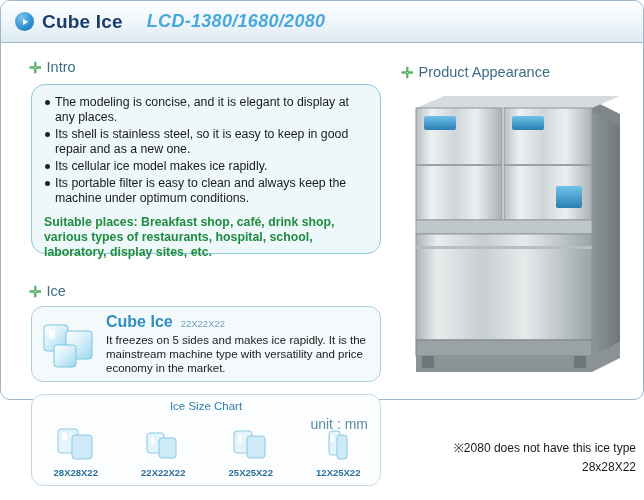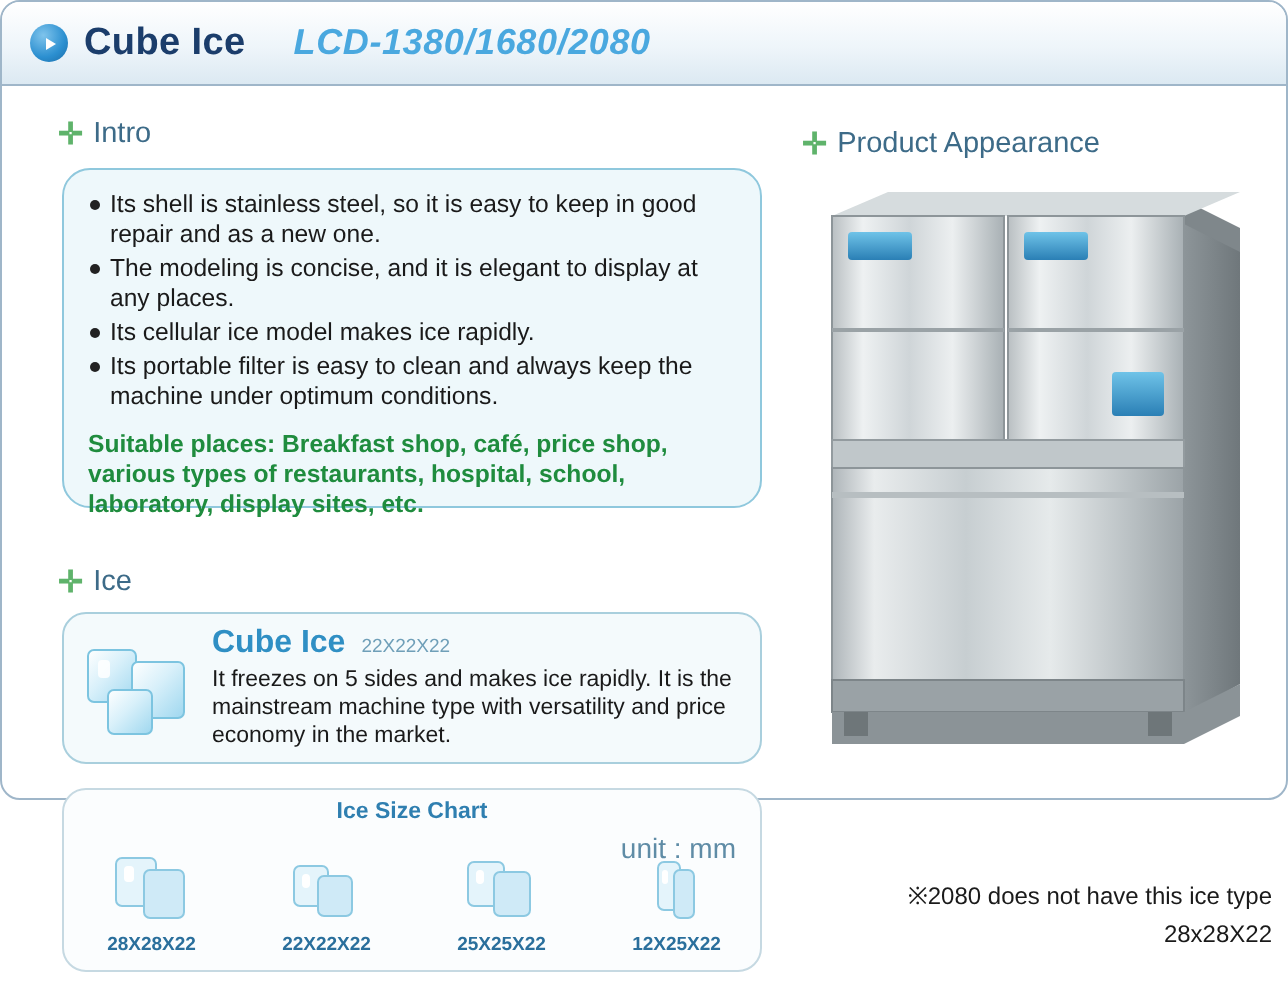--- a/index.html
+++ b/index.html
@@ -185,21 +185,21 @@
     width: 350px;
     height: 92px;
     box-sizing: border-box;
     background: #fbfdfe;
     border: 1px solid #c6d9e2;
     border-radius: 12px;
   }
   .chart-title {
     text-align: center;
     font-size: 11.5px;
-    font-weight: bold;
+    font-weight: normal;
     color: #2f7fb0;
     margin-top: 5px;
   }
   .chart-unit {
     position: absolute;
     right: 12px;
     top: 21px;
     font-size: 14px;
     color: #5f8ca6;
   }
@@ -258,26 +258,26 @@
     <span class="hdr-model">LCD-1380/1680/2080</span>
   </div>
 
   <div class="sect-title" style="left:28px; top:58px;">
     <span class="plus">✛</span>
     <span>Intro</span>
   </div>
 
   <div class="intro-box">
     <ul class="intro-list">
+      <li>The modeling is concise, and it is elegant to display at any places.</li>
       <li>Its shell is stainless steel, so it is easy to keep in good repair and as a new one.</li>
-      <li>The modeling is concise, and it is elegant to display at any places.</li>
       <li>Its cellular ice model makes ice rapidly.</li>
       <li>Its portable filter is easy to clean and always keep the machine under optimum conditions.</li>
     </ul>
-    <div class="intro-note">Suitable places: Breakfast shop, café, price shop, various types of restaurants, hospital, school, laboratory, display sites, etc.</div>
+    <div class="intro-note">Suitable places: Breakfast shop, café, drink shop, various types of restaurants, hospital, school, laboratory, display sites, etc.</div>
   </div>
 
   <div class="sect-title" style="left:400px; top:63px;">
     <span class="plus">✛</span>
     <span>Product Appearance</span>
   </div>
 
   <div class="appearance-wrap">
     <svg width="235" height="290" viewBox="0 0 235 290">
       <defs>

